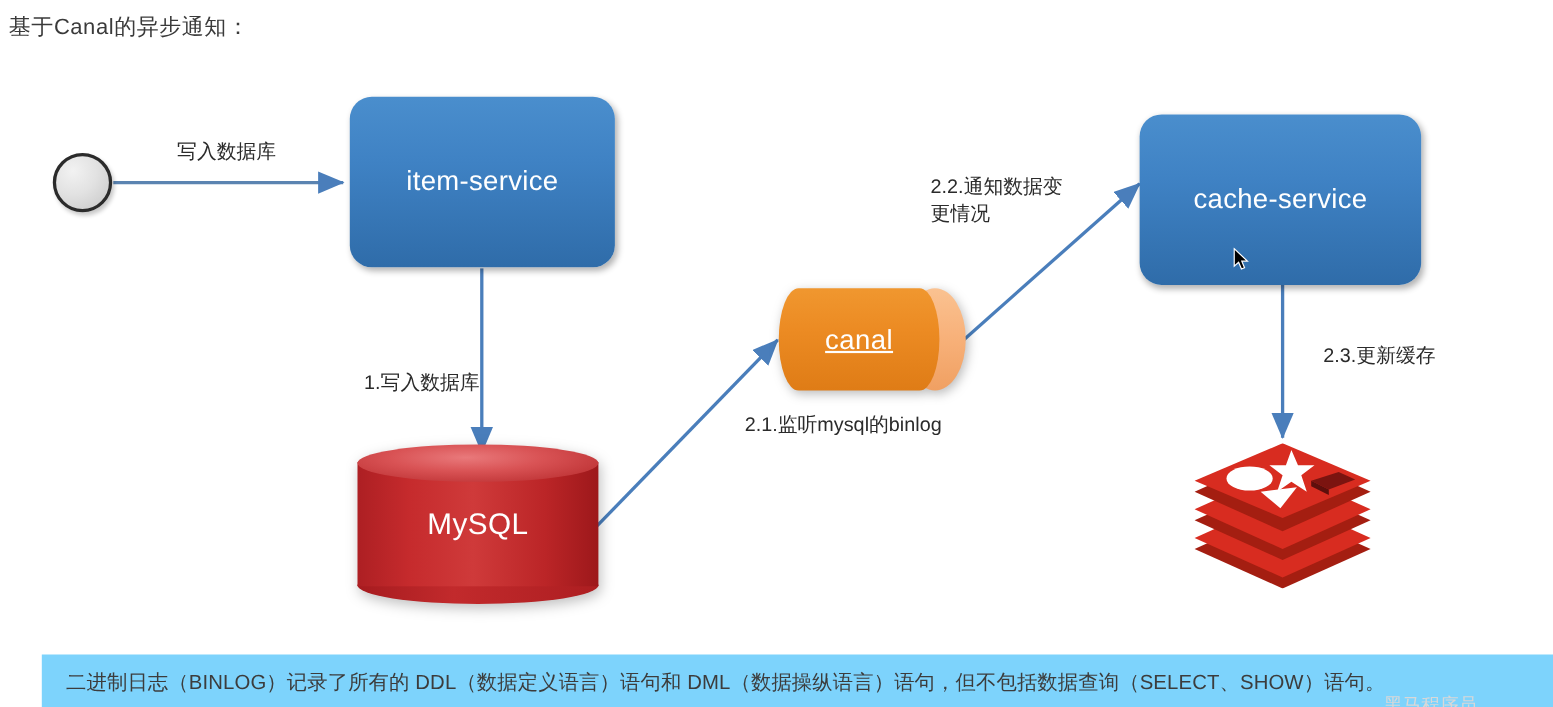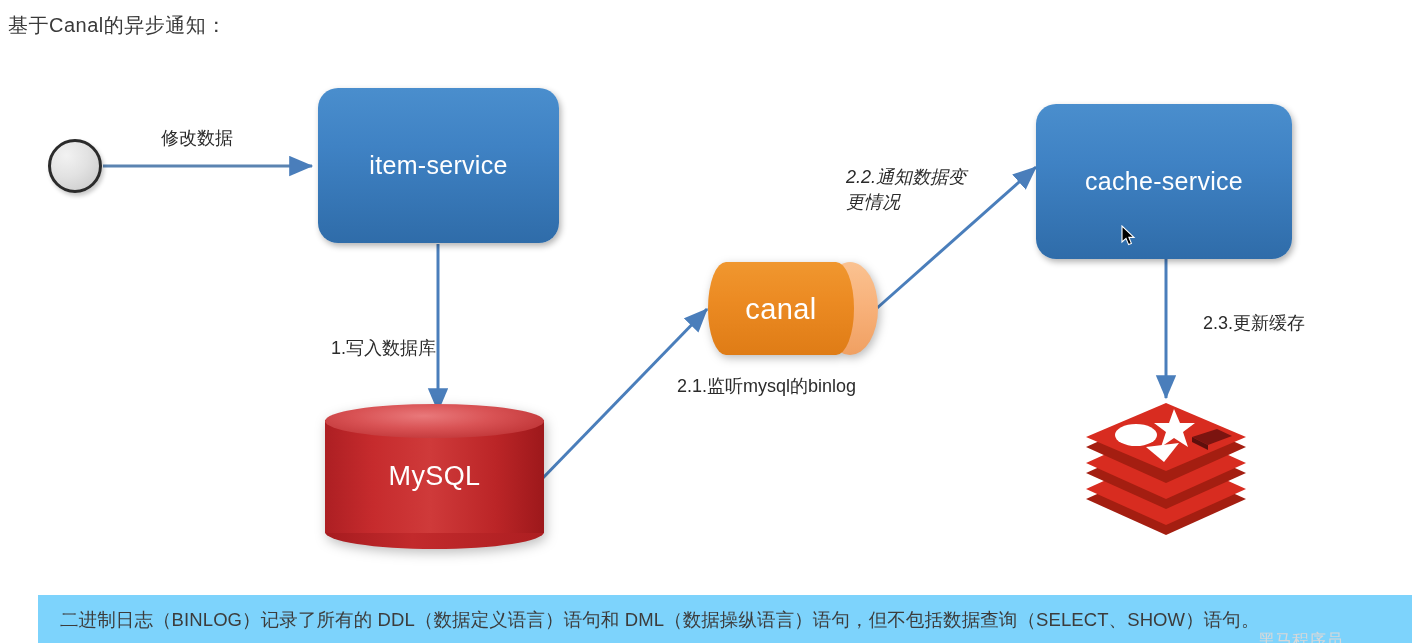--- a/index.html
+++ b/index.html
@@ -104,23 +104,24 @@
     background: linear-gradient(180deg, #fac291 0%, #f8b27b 45%, #f0a062 100%);
   }
   .canal-label {
     position: absolute;
     left: 0; top: 0;
     width: 146px;
     height: 94px;
     display: flex;
     align-items: center;
     justify-content: center;
-    font-size: 29px;
+    font-size: 25px;
     color: #ffffff;
     letter-spacing: 0.4px;
+    text-decoration: underline;
   }
 
   
   #mysql-shape {
     position: absolute;
     left: 325px;
     top: 404px;
     width: 219px;
     height: 145px;
     filter: drop-shadow(2px 4px 6px rgba(0,0,0,0.25));
@@ -178,21 +179,21 @@
   .edge-label {
     position: absolute;
     font-size: 18px;
     line-height: 25px;
     color: #2b2b2b;
     white-space: pre-line;
   }
   #label-modify     { left: 161px; top: 126px; }
   #label-write-db   { left: 292px; top: 336px; margin-left: 39px; }
   #label-listen     { left: 677px; top: 374px; }
-  #label-notify     { left: 846px; top: 165px; width: 170px; font-style: italic; }
+  #label-notify     { left: 846px; top: 157px; width: 170px; }
   #label-refresh    { left: 1203px; top: 311px; }
 
   
   .red-note {
     position: absolute;
     left: 610px;
     top: 551px;
     font-size: 19px;
     color: #c0282c;
     white-space: nowrap;
@@ -302,21 +303,21 @@
       <path d="M6,34 L86,0 L166,34 L86,68 Z" fill="#d82c20"></path>
     </g>
 
     <ellipse cx="56" cy="32" rx="21" ry="11" fill="#ffffff"></ellipse>
     <path d="M94,6 L100,20 L115,20 L103,29 L108,44 L94,35 L81,44 L86,29 L74,20 L89,20 Z" fill="#ffffff"></path>
     <path d="M66,44 L99,40 L84,59 Z" fill="#ffffff"></path>
     <path d="M112,34 L137,26 L152,33 L128,42 Z" fill="#7b1410"></path>
     <path d="M112,34 L128,42 L128,47 L112,39 Z" fill="#5e0f0c"></path>
   </svg>
 
-  <div class="edge-label" id="label-modify">修改数据</div>
+  <div class="edge-label" id="label-modify">写入数据库</div>
   <div class="edge-label" id="label-write-db">1.写入数据库</div>
   <div class="edge-label" id="label-listen">2.1.监听mysql的binlog</div>
   <div class="edge-label" id="label-notify">2.2.通知数据变
 更情况</div>
   <div class="edge-label" id="label-refresh">2.3.更新缓存</div>
 
 
   <div class="bottom-banner">
     <span class="banner-text">二进制日志（BINLOG）记录了所有的 DDL（数据定义语言）语句和 DML（数据操纵语言）语句，但不包括数据查询（SELECT、SHOW）语句。</span>
   </div>

